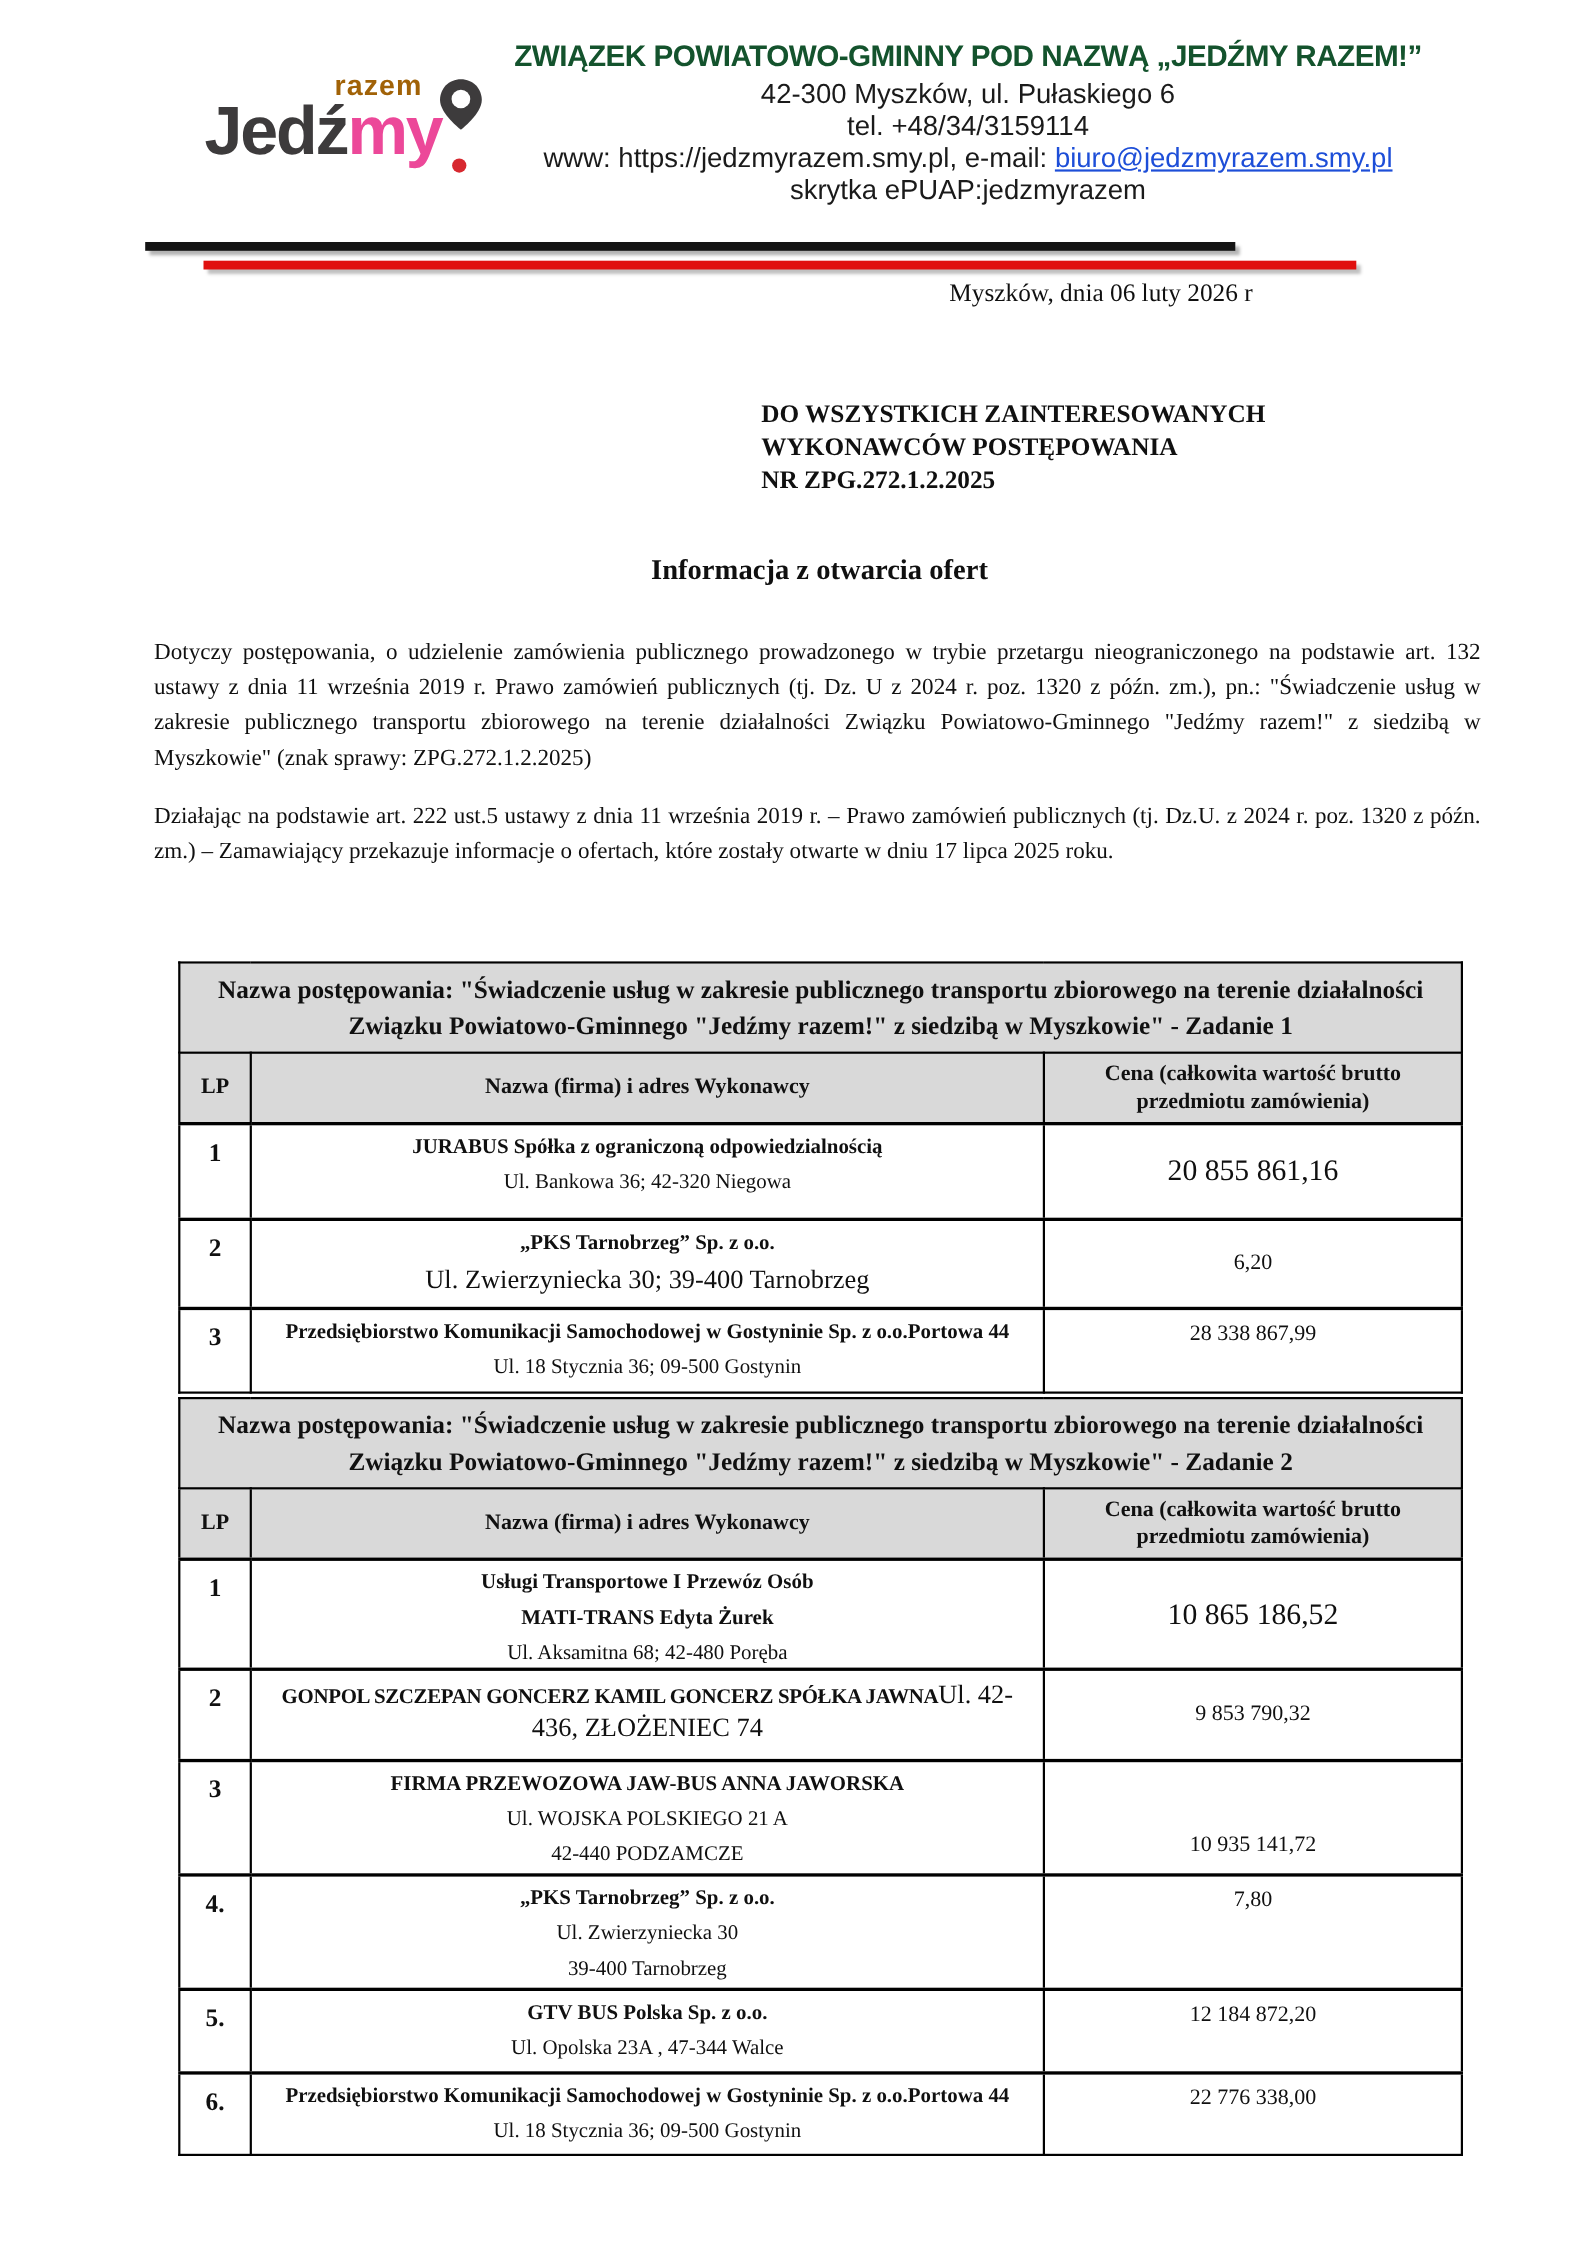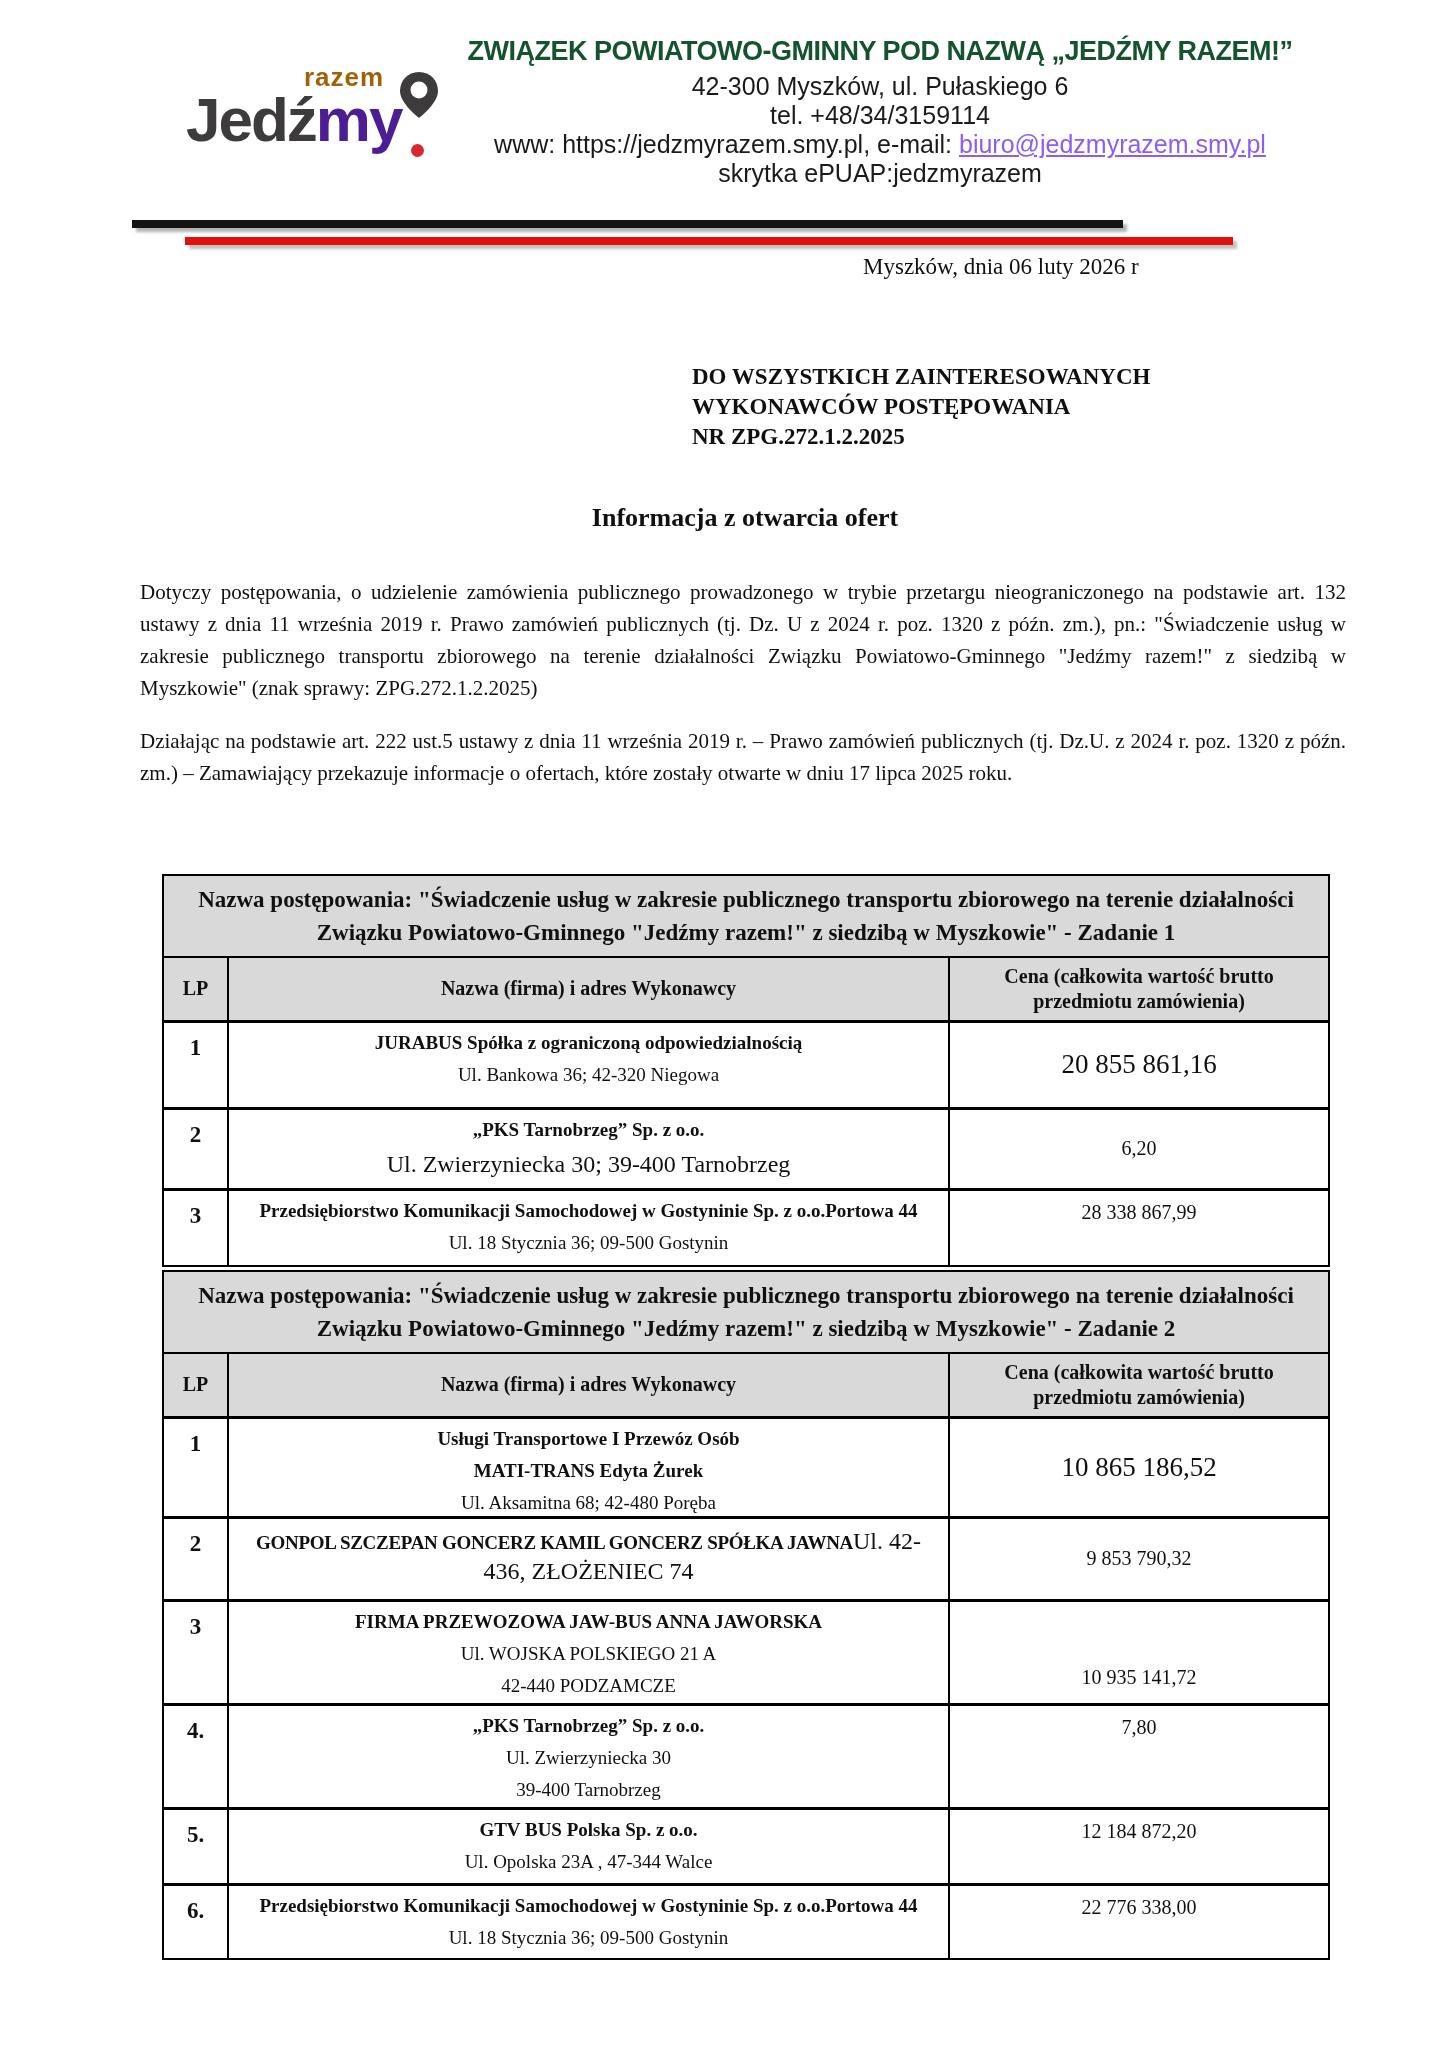--- a/index.html
+++ b/index.html
@@ -4,32 +4,32 @@
 <style>
   html,body{margin:0;padding:0;background:#ffffff;}
   .page{position:relative;width:1449px;height:2048px;background:#ffffff;overflow:hidden;
         font-family:"Liberation Serif",serif;color:#101010;}
 
   
   .logo{position:absolute;left:186px;top:84px;width:250px;height:120px;}
   .lg-dark{font-family:"Liberation Sans",sans-serif;font-weight:bold;font-size:62px;
            color:#3d3b3c;letter-spacing:-2px;}
   .lg-red{font-family:"Liberation Sans",sans-serif;font-weight:bold;font-size:62px;
-          color:#4c1d95;letter-spacing:-2px;}
+          color:#ec4899;letter-spacing:-2px;}
   .lg-razem{position:absolute;left:118px;top:-22px;font-family:"Liberation Sans",sans-serif;
             font-weight:bold;font-size:26px;color:#a16207;letter-spacing:1px;}
   .lg-pin{position:absolute;left:212px;top:-14px;}
   .lg-dot{position:absolute;left:225px;top:60px;width:13px;height:13px;border-radius:50%;
           background:#d7282f;}
 
   .org{position:absolute;left:440px;top:36px;width:880px;text-align:center;
        font-family:"Liberation Sans",sans-serif;color:#1a1a1a;}
   .org-name{font-size:27px;font-weight:bold;letter-spacing:-0.5px;margin-bottom:5px;color:#14532d;}
   .org-line{font-size:25px;line-height:29px;}
-  .email{color:#8b5cf6;text-decoration:underline;cursor:pointer;}
+  .email{color:#1d4ed8;text-decoration:underline;cursor:pointer;}
 
   .bar{position:absolute;height:8px;}
   .bar-black{left:132px;top:220px;width:991px;background:#141414;
              box-shadow:4px 4px 3px rgba(0,0,0,0.30);}
   .bar-red{left:185px;top:237px;width:1048px;background:#e0100f;
            box-shadow:4px 4px 3px rgba(0,0,0,0.25);}
 
   
   .date{position:absolute;left:863px;top:254px;font-size:23px;}
   .addressee{position:absolute;left:692px;top:362px;font-size:23px;font-weight:bold;

